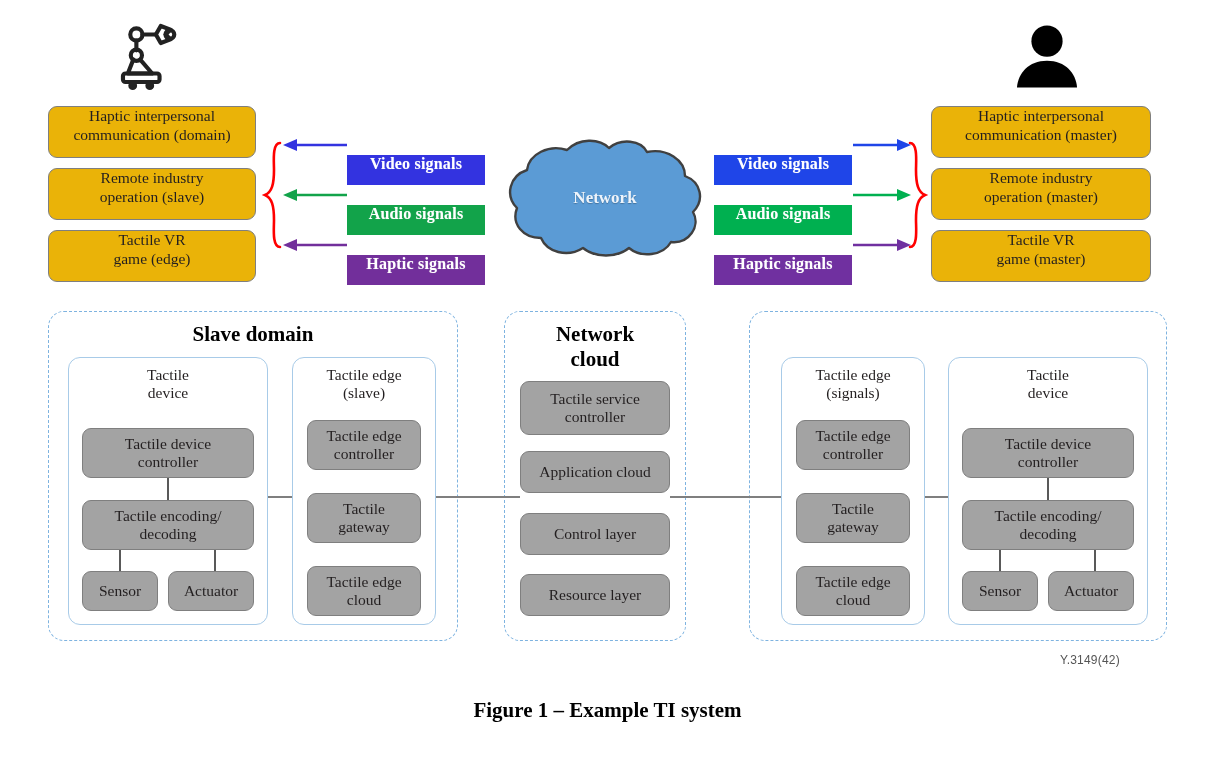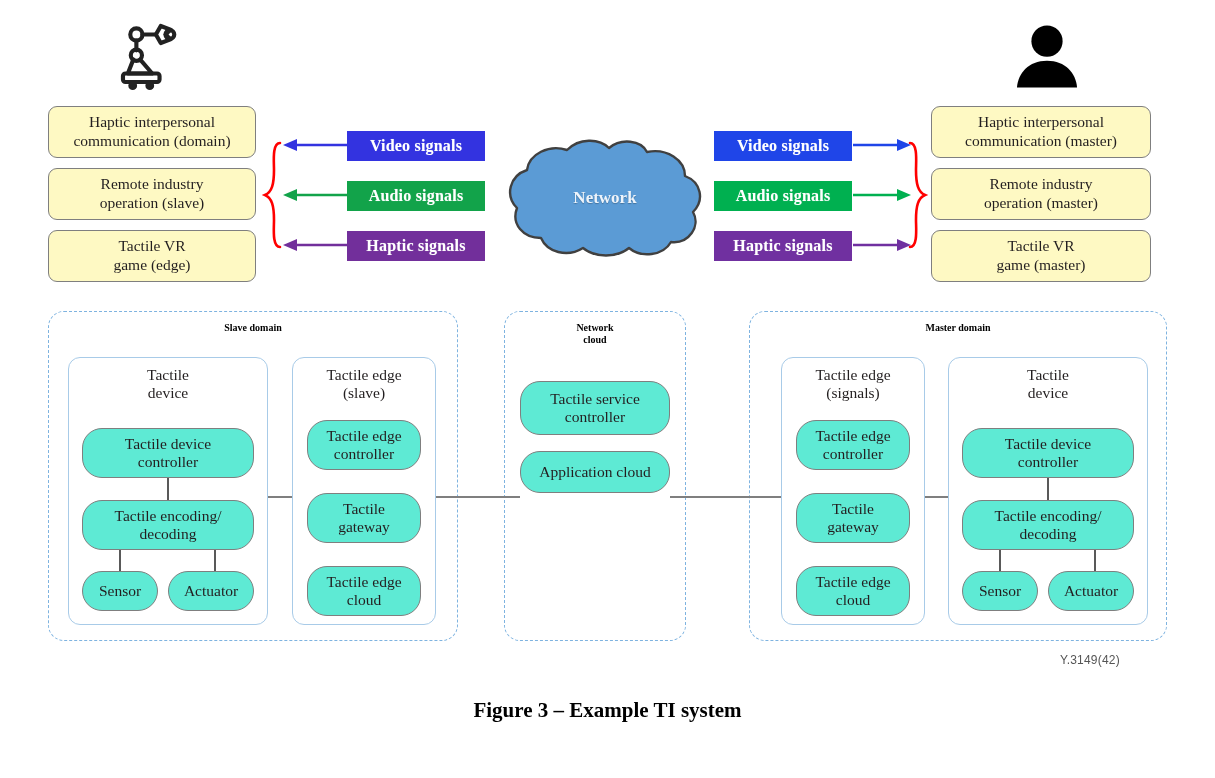--- a/index.html
+++ b/index.html
@@ -6,52 +6,53 @@
   body{
     width:1215px;height:778px;position:relative;overflow:hidden;
     font-family:"Liberation Serif", serif;
     color:#231f20;
   }
   .canvas{position:absolute;left:0;top:0;width:1215px;height:778px;}
   .abs{position:absolute;box-sizing:border-box;}
 
   
   .leafbox{
-    border:1.6px solid #7f7f7f;border-radius:20px;background:#5eead4;
+    border:1.6px solid #7f7f7f;border-radius:9px;background:#a3a3a3;
     display:flex;align-items:center;justify-content:center;text-align:center;
     line-height:1.16;font-size:15.5px;color:#231f20;
   }
   .appbox{
-    border:1.6px solid #7f7f7f;border-radius:9px;background:#fef9c3;
-    display:flex;align-items:center;justify-content:center;text-align:center;
+    border:1.6px solid #7f7f7f;border-radius:9px;background:#eab308;
+    display:flex;justify-content:center;text-align:center;
     line-height:1.2;font-size:15.5px;
   }
 
   
   .domain{
     border:1.7px dashed #7eb3e0;border-radius:16px;background:transparent;
   }
   .domain-title{
-    position:absolute;text-align:center;font-weight:bold;font-size:10px;
+    position:absolute;text-align:center;font-weight:bold;font-size:21px;
     line-height:1.18;color:#000;
   }
 
   
   .group{
     border:1.6px solid #a8cbe8;border-radius:12px;background:#fff;
   }
   .group-title{
     position:absolute;text-align:center;font-size:15.5px;line-height:1.18;color:#231f20;
   }
 
   
   .chip{
-    display:flex;align-items:center;justify-content:center;
+    display:flex;align-items:flex-start;justify-content:center;
     color:#fff;font-weight:bold;font-size:16px;letter-spacing:.2px;
     text-shadow:0 0 1px rgba(255,255,255,.35);
+    margin-top:24px;
   }
 
   
   .hline{background:#7f7f7f;height:1.6px;}
   .vline{background:#595959;width:1.6px;}
 
   .cloudtext{
     position:absolute;color:#eef4fb;font-weight:bold;font-size:17px;
     width:100%;text-align:center;top:50%;transform:translateY(-50%);
     text-shadow:0 1px 1px rgba(0,0,0,.25);
@@ -228,23 +229,20 @@
     <span>Slave domain</span>
   </div>
 
   <div class="domain abs" style="left:504px;top:311px;width:182px;height:330px;"></div>
   <div class="domain-title" style="left:504px;top:322px;width:182px;">
     <span>Network</span><br>
     <span>cloud</span>
   </div>
 
   <div class="domain abs" style="left:749px;top:311px;width:418px;height:330px;"></div>
-  <div class="domain-title" style="left:749px;top:322px;width:418px;">
-    <span>Master domain</span>
-  </div>
 
   <div class="group abs" style="left:68px;top:357px;width:200px;height:268px;"></div>
   <div class="group-title" style="left:68px;top:366px;width:200px;">
     <span>Tactile</span><br>
     <span>device</span>
   </div>
 
   <div class="vline abs" style="left:167px;top:478px;height:22px;"></div>
   <div class="vline abs" style="left:119px;top:549px;height:22px;"></div>
   <div class="vline abs" style="left:214px;top:549px;height:22px;"></div>
@@ -295,20 +293,26 @@
 
   <div class="leafbox abs" style="left:520px;top:381px;width:150px;height:54px;">
     <span>
       <span>Tactile service</span><br>
       <span>controller</span>
     </span>
   </div>
   <div class="leafbox abs" style="left:520px;top:451px;width:150px;height:42px;">
     <span>Application cloud</span>
   </div>
+  <div class="leafbox abs" style="left:520px;top:513px;width:150px;height:42px;">
+    <span>Control layer</span>
+  </div>
+  <div class="leafbox abs" style="left:520px;top:574px;width:150px;height:42px;">
+    <span>Resource layer</span>
+  </div>
 
   <div class="group abs" style="left:781px;top:357px;width:144px;height:268px;"></div>
   <div class="group-title" style="left:781px;top:366px;width:144px;">
     <span>Tactile edge</span><br>
     <span>(signals)</span>
   </div>
 
   <div class="leafbox abs" style="left:796px;top:420px;width:114px;height:50px;">
     <span>
       <span>Tactile edge</span><br>
@@ -357,15 +361,15 @@
     <span>Actuator</span>
   </div>
 
   <div class="hline abs" style="left:268px;top:496px;width:24px;"></div>
   <div class="hline abs" style="left:436px;top:496px;width:84px;"></div>
   <div class="hline abs" style="left:670px;top:496px;width:111px;"></div>
   <div class="hline abs" style="left:925px;top:496px;width:23px;"></div>
 
   <div class="figcode" style="left:1060px;top:653px;">Y.3149(42)</div>
 
-  <div class="caption" style="left:0;top:698px;">Figure 3 – Example TI system</div>
+  <div class="caption" style="left:0;top:698px;">Figure 1 – Example TI system</div>
 
 </div>
 
 </body></html>

